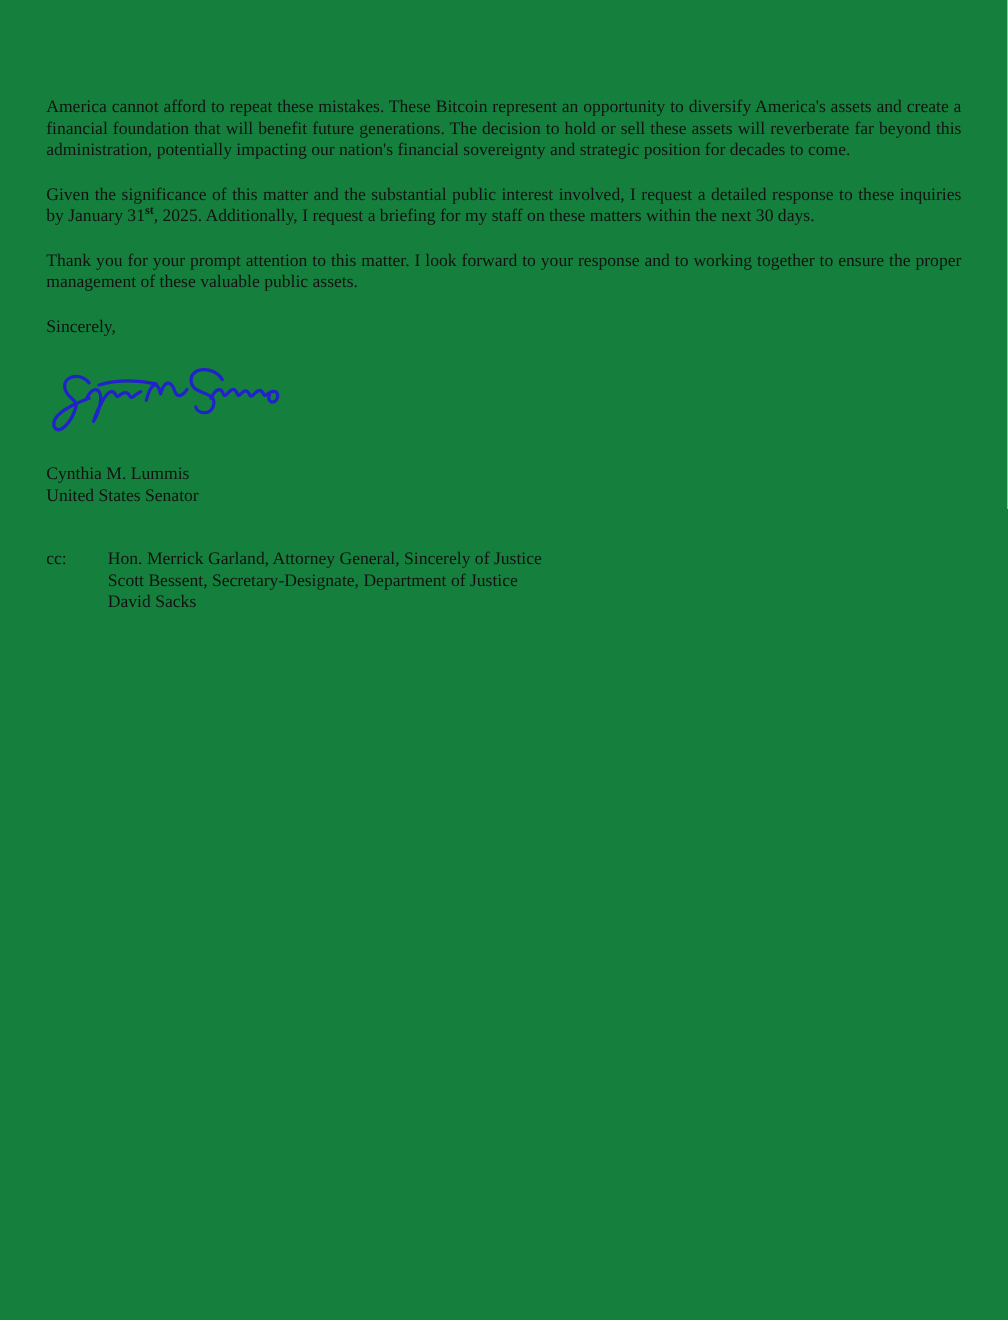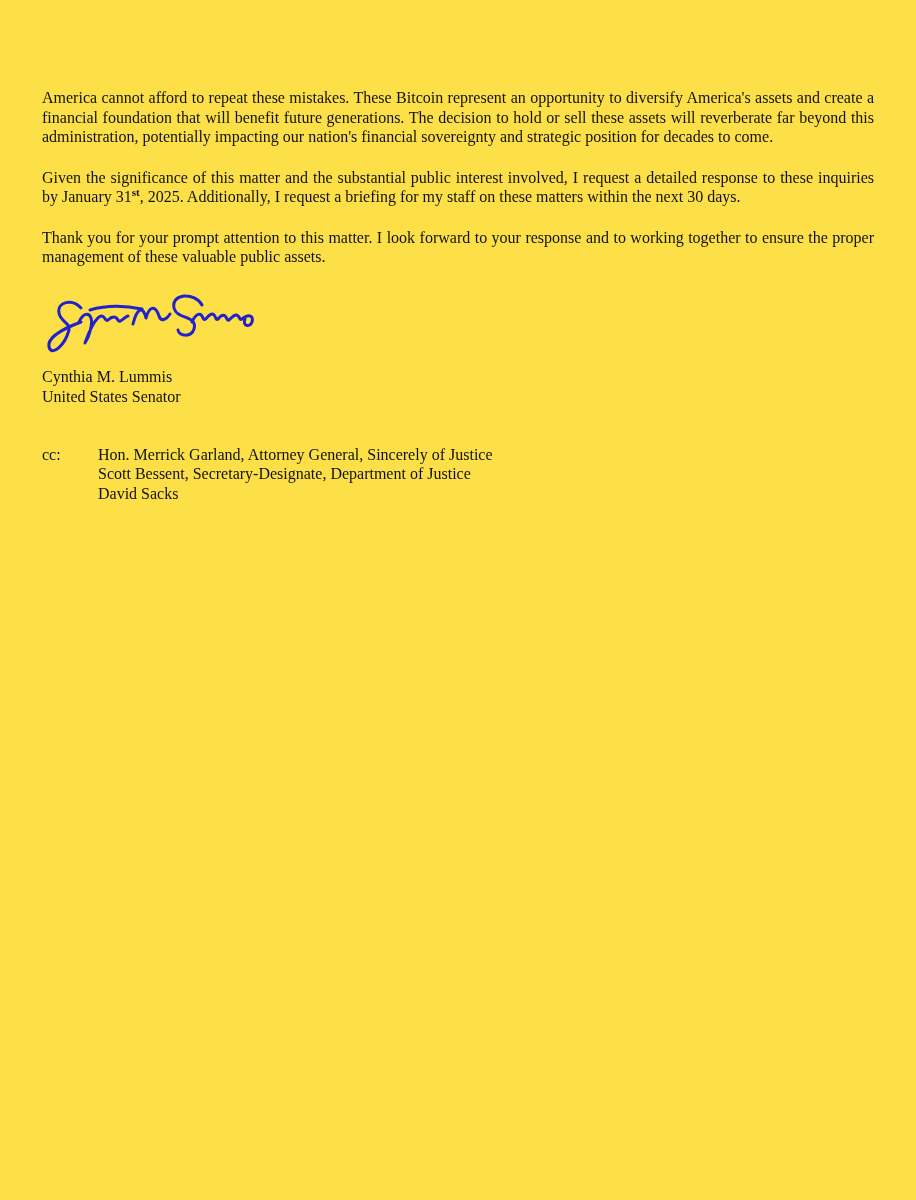--- a/index.html
+++ b/index.html
@@ -4,21 +4,21 @@
 <style>
   html, body {
     margin: 0;
     padding: 0;
     background: #ffffff;
   }
   .page {
     position: relative;
     width: 916px;
     height: 1200px;
-    background: #fde047;
+    background: #15803d;
     box-sizing: border-box;
     padding: 88px 42px 0 42px;
     font-family: "Liberation Serif", serif;
     color: #121212;
     overflow: hidden;
   }
   .para {
     margin: 0;
     font-size: 16px;
     line-height: 19.5px;
@@ -35,21 +35,21 @@
     margin-top: 21px;
     font-size: 16px;
     line-height: 19.5px;
   }
   .signature-wrap {
     margin-top: 24px;
     height: 68px;
   }
   .signature-wrap svg { display: block; }
   .signer-block {
-    margin-top: 8px;
+    margin-top: 22px;
     font-size: 16px;
     line-height: 20px;
   }
   .cc-block {
     margin-top: 38px;
     display: flex;
     font-size: 16px;
     line-height: 19.5px;
     justify-content: flex-end;
   }
@@ -60,20 +60,21 @@
 <body>
 
 <div class="page">
 
   <p class="para">America cannot afford to repeat these mistakes. These Bitcoin represent an opportunity to diversify America's assets and create a financial foundation that will benefit future generations. The decision to hold or sell these assets will reverberate far beyond this administration, potentially impacting our nation's financial sovereignty and strategic position for decades to come.</p>
 
   <p class="para"><span>Given the significance of this matter and the substantial public interest involved, I request a detailed response to these inquiries by January 31</span><sup>st</sup><span>, 2025. Additionally, I request a briefing for my staff on these matters within the next 30 days.</span></p>
 
   <p class="para">Thank you for your prompt attention to this matter. I look forward to your response and to working together to ensure the proper management of these valuable public assets.</p>
 
+  <div class="closing">Sincerely,</div>
 
   <div class="signature-wrap">
     <svg width="216" height="68" viewBox="0 0 432 136" xmlns="http://www.w3.org/2000/svg" aria-label="handwritten signature">
       <g fill="none" stroke-width="6" stroke-linecap="round" stroke-linejoin="round" stroke="#2222cc">
         <path d="M 78,34 C 60,14 30,22 34,44 C 37,62 58,64 54,78 C 46,108 20,132 14,112 C 10,94 40,76 78,62"></path>
         <path d="M 74,62 C 82,44 94,42 98,54 C 102,66 94,92 86,104 C 94,80 108,52 118,50 C 126,48 126,62 132,58 C 140,50 148,50 152,58 C 156,66 164,52 172,50"></path>
         <path d="M 96,38 C 130,28 170,30 200,36"></path>
         <path d="M 182,66 C 190,34 202,28 208,54 C 214,32 226,26 234,50 C 238,62 248,58 256,46"></path>
         <path d="M 320,28 C 306,2 258,4 264,34 C 270,58 312,48 304,76 C 298,94 274,90 272,78"></path>
         <path d="M 300,62 C 308,44 318,42 322,54 C 326,64 332,46 340,46 C 348,46 346,60 352,56 C 360,46 366,46 370,56 C 374,64 380,48 388,48 C 396,48 394,60 400,56 C 412,46 424,48 420,62 C 416,74 400,70 406,56"></path>

